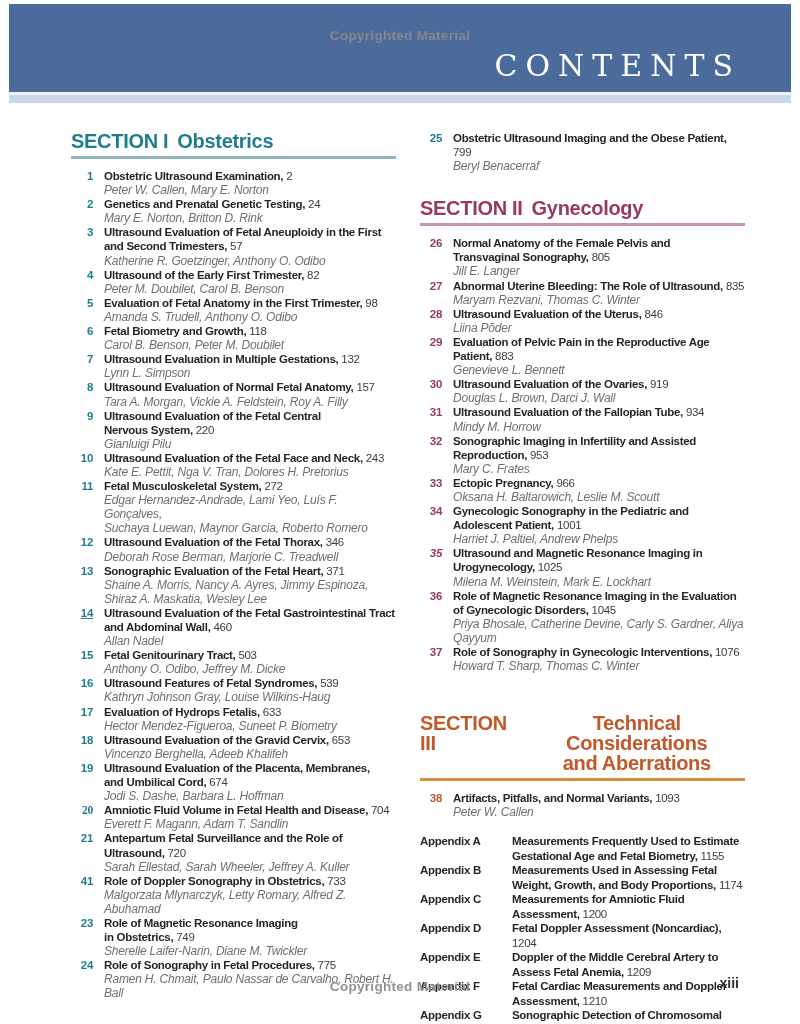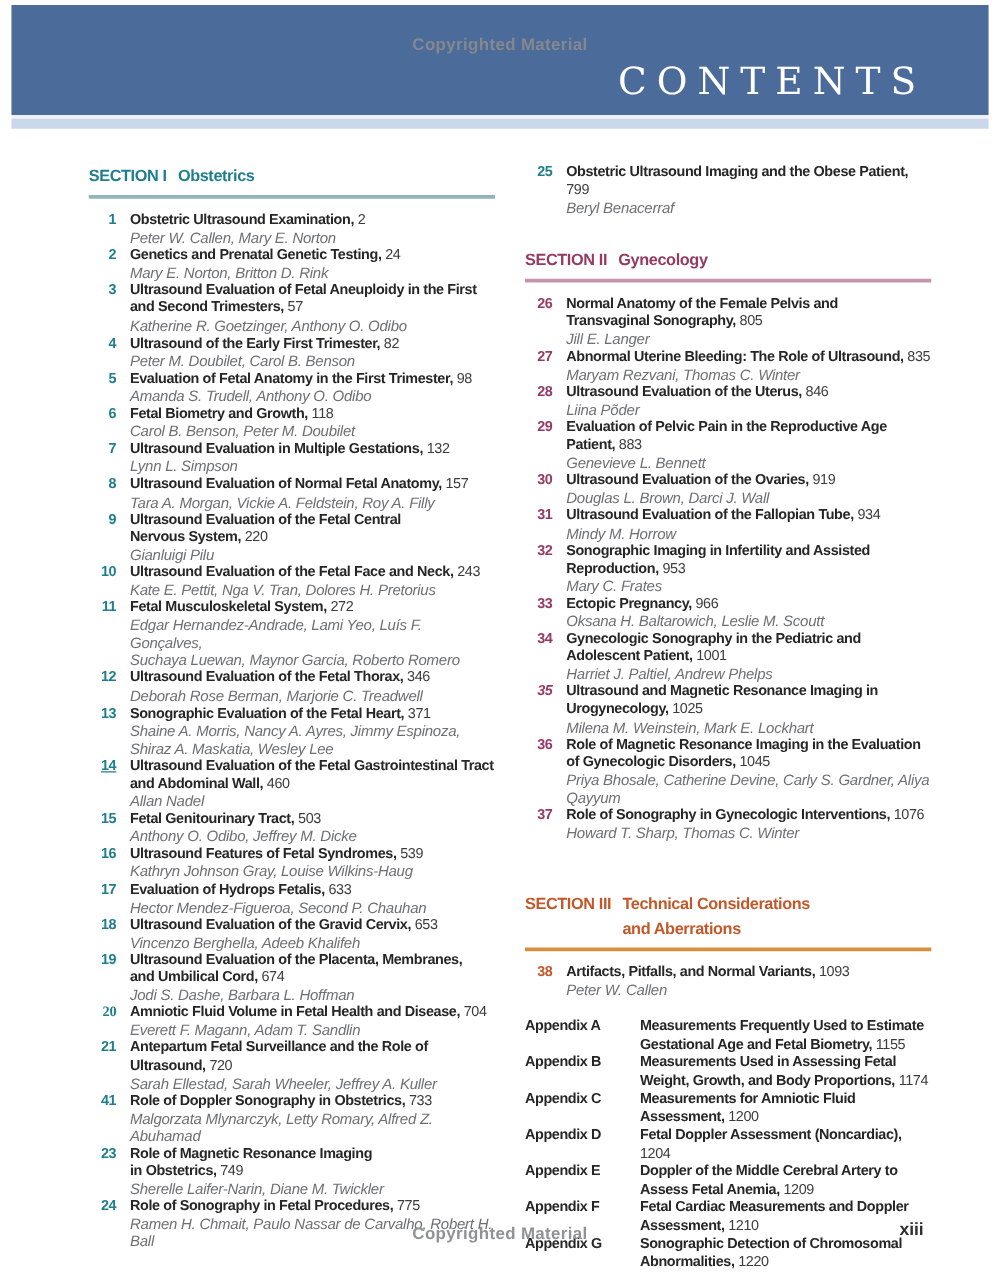--- a/index.html
+++ b/index.html
@@ -65,25 +65,25 @@
 
   
   .sec { margin-bottom: 10px; }
   .block + .sec { margin-top: 25px; }
   .block + .sec.sec-deep { margin-top: 40px; }
   .sec-text {
     display: flex;
     gap: 9px;
     align-items: flex-start;
     font-weight: bold;
-    font-size: 13px;
+    font-size: 20px;
     line-height: 20px;
     letter-spacing: -0.3px;
   }
-  .sec-name { white-space: pre-line; text-align: left; }
+  .sec-name { white-space: pre-line; text-align: center; }
   .sec-rule { height: 3px; margin-top: 5px; }
 
   
   .chapter-entry { display: flex; }
   .chapter-entry .num {
     flex: 0 0 22px;
     text-align: right;
     font-weight: bold;
     font-size: 11.5px;
     line-height: 14.1px;
@@ -275,21 +275,21 @@
           <span class="num" style="color: rgb(30, 126, 142);">16</span>
           <div class="entry-body">
             <div class="tline"><span class="title">Ultrasound Features of Fetal Syndromes,</span> <span class="pg">539</span></div>
             <div class="authors">Kathryn Johnson Gray, Louise Wilkins-Haug</div>
           </div>
         </div>
         <div class="block chapter-entry">
           <span class="num" style="color: rgb(30, 126, 142);">17</span>
           <div class="entry-body">
             <div class="tline"><span class="title">Evaluation of Hydrops Fetalis,</span> <span class="pg">633</span></div>
-            <div class="authors">Hector Mendez-Figueroa, Second P. Chauhan</div>
+            <div class="authors">Hector Mendez-Figueroa, Suneet P. Biometry</div>
           </div>
         </div>
         <div class="block chapter-entry">
           <span class="num" style="color: rgb(30, 126, 142);">18</span>
           <div class="entry-body">
             <div class="tline"><span class="title">Ultrasound Evaluation of the Gravid Cervix,</span> <span class="pg">653</span></div>
             <div class="authors">Vincenzo Berghella, Adeeb Khalifeh</div>
           </div>
         </div>
         <div class="block chapter-entry">

